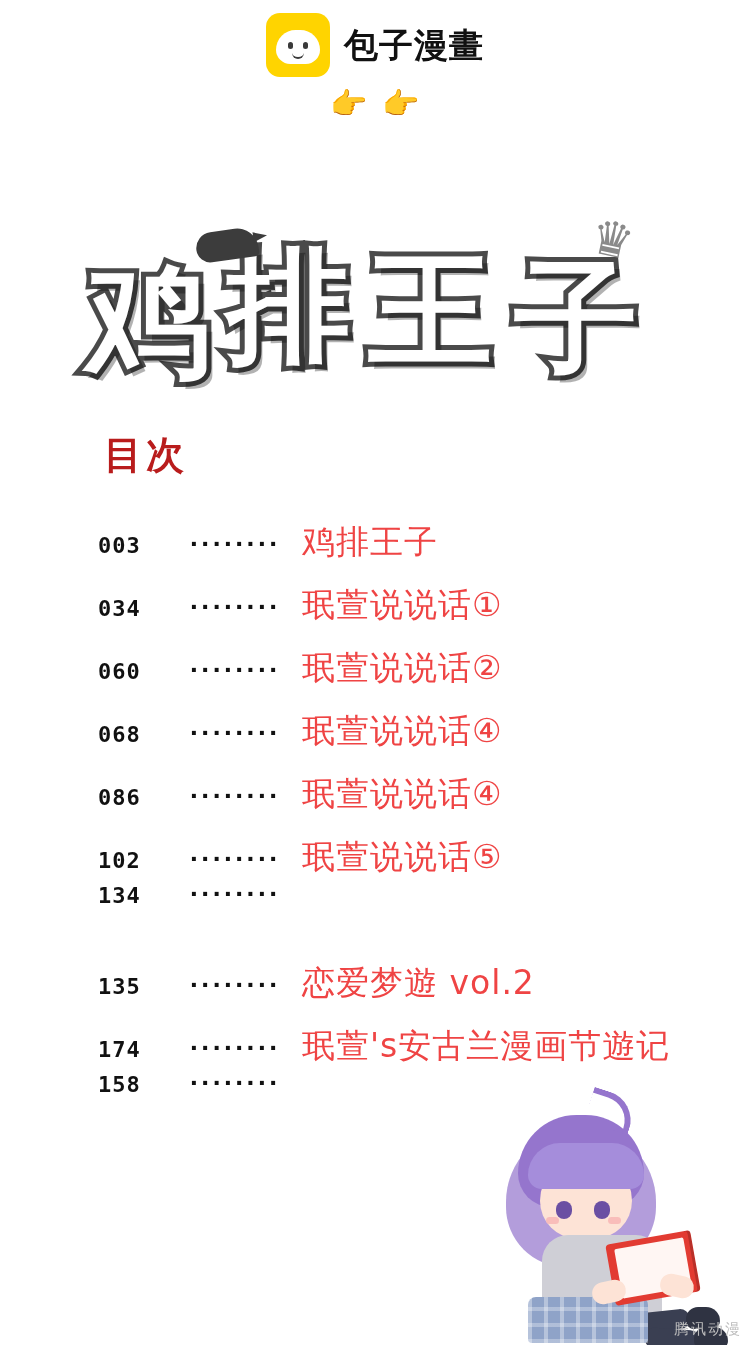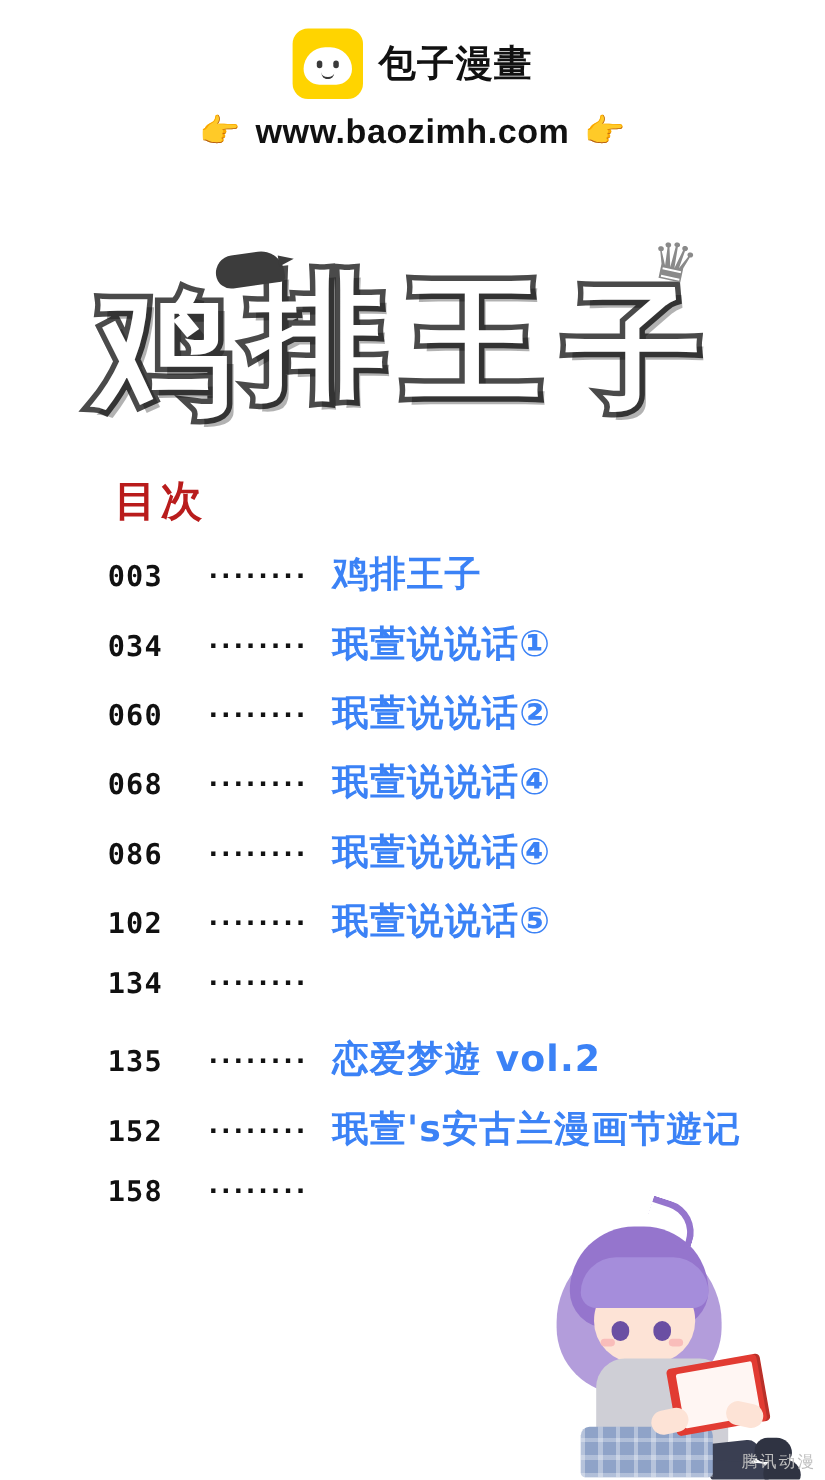--- a/index.html
+++ b/index.html
@@ -13,21 +13,21 @@
     position: relative;
     overflow: hidden;
     font-family: "Liberation Sans", sans-serif;
   }
 
   
   .header {
     position: absolute;
     top: 0; left: 0;
     width: 750px;
-    padding-top: 26px;
+    padding-top: 13px;
     text-align: center;
   }
   .brand-row {
     display: flex;
     align-items: center;
     justify-content: center;
     gap: 14px;
   }
   .brand-logo {
     width: 64px;
@@ -172,45 +172,46 @@
     left: 98px;
     top: 500px;
     width: 560px;
   }
   .toc-row {
     display: flex;
     align-items: baseline;
     height: 63px;
   }
   .toc-num {
-    font-size: 26px;
+    font-size: 22px;
     font-weight: bold;
     color: #111111;
     font-family: "DejaVu Sans Mono", monospace;
     letter-spacing: 1px;
     width: 92px;
     flex: none;
   }
   .toc-dots {
     font-size: 28px;
     font-weight: bold;
     color: #111111;
     letter-spacing: 2px;
     width: 112px;
     flex: none;
     overflow: hidden;
     white-space: nowrap;
   }
   .toc-title {
     font-size: 33px;
-    font-weight: bold;
-    color: #3b82f6;
+    font-weight: normal;
+    color: #ef4444;
     font-family: "DejaVu Sans", sans-serif;
     letter-spacing: 1px;
     white-space: nowrap;
+    margin-top: 20px;
   }
 
   
   .illo {
     position: absolute;
     right: 6px;
     bottom: 0;
     width: 260px;
     height: 260px;
   }
@@ -352,21 +353,20 @@
     <div class="brand-logo">
       <div class="bun"></div>
       <div class="eye l"></div>
       <div class="eye r"></div>
       <div class="mouth"></div>
     </div>
     <div class="brand-name">包子漫畫</div>
   </div>
   <div class="url-row">
     <span class="hand left">👉</span>
-    <span class="url-text">www.baozimh.com</span>
     <span class="hand right">👉</span>
   </div>
 </div>
 
 <div class="title-art">
   <span class="ch c1">鸡</span>
   <span class="ch c2">排</span>
   <span class="ch c3">王</span>
   <span class="ch c4">子</span>
   <div class="bird"></div>
@@ -418,21 +418,21 @@
     <span class="toc-dots">········</span>
   </div>
 
   <div class="toc-row">
     <span class="toc-num">135</span>
     <span class="toc-dots">········</span>
     <span class="toc-title">恋爱梦遊 vol.2</span>
   </div>
 
   <div class="toc-row">
-    <span class="toc-num">152</span>
+    <span class="toc-num">174</span>
     <span class="toc-dots">········</span>
     <span class="toc-title">珉萱's安古兰漫画节遊记</span>
   </div>
 
   <div class="toc-row">
     <span class="toc-num">158</span>
     <span class="toc-dots">········</span>
   </div>
 
 </div>

